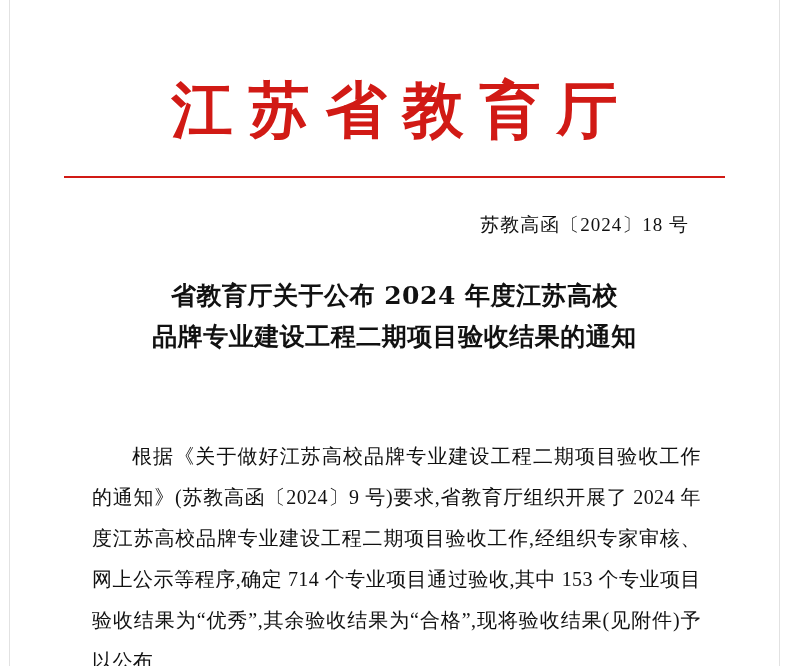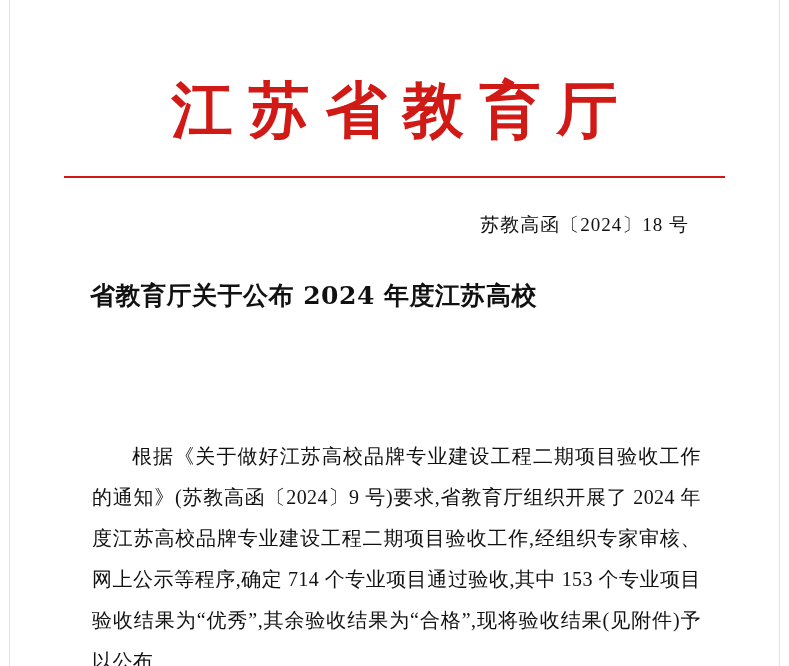--- a/index.html
+++ b/index.html
@@ -64,21 +64,21 @@
     font-size: 19px;
     letter-spacing: 1px;
     white-space: nowrap;
   }
 
   .doc-title {
     position: absolute;
     left: 90px;
     right: 90px;
     top: 275px;
-    text-align: left;
+    text-align: center;
     font-family: "DejaVu Serif", "Liberation Serif", serif;
     font-weight: bold;
     font-size: 25px;
     line-height: 1.65;
     letter-spacing: 0.5px;
   }
   .doc-title .line {
     display: block;
     white-space: nowrap;
   }
@@ -117,20 +117,21 @@
   <div class="letterhead">
     <div class="letterhead-title">江苏省教育厅</div>
   </div>
 
   <div class="letterhead-rule"></div>
 
   <div class="doc-number">苏教高函〔2024〕18 号</div>
 
   <div class="doc-title">
     <span class="line">省教育厅关于公布 2024 年度江苏高校</span>
+    <span class="line">品牌专业建设工程二期项目验收结果的通知</span>
   </div>
 
 
   <div class="body-text">
     <p>根据《关于做好江苏高校品牌专业建设工程二期项目验收工作的通知》(苏教高函〔2024〕9 号)要求,省教育厅组织开展了 2024 年度江苏高校品牌专业建设工程二期项目验收工作,经组织专家审核、网上公示等程序,确定 714 个专业项目通过验收,其中 153 个专业项目验收结果为“优秀”,其余验收结果为“合格”,现将验收结果(见附件)予以公布。</p>
   </div>
 
 </div>
 
 </body></html>

